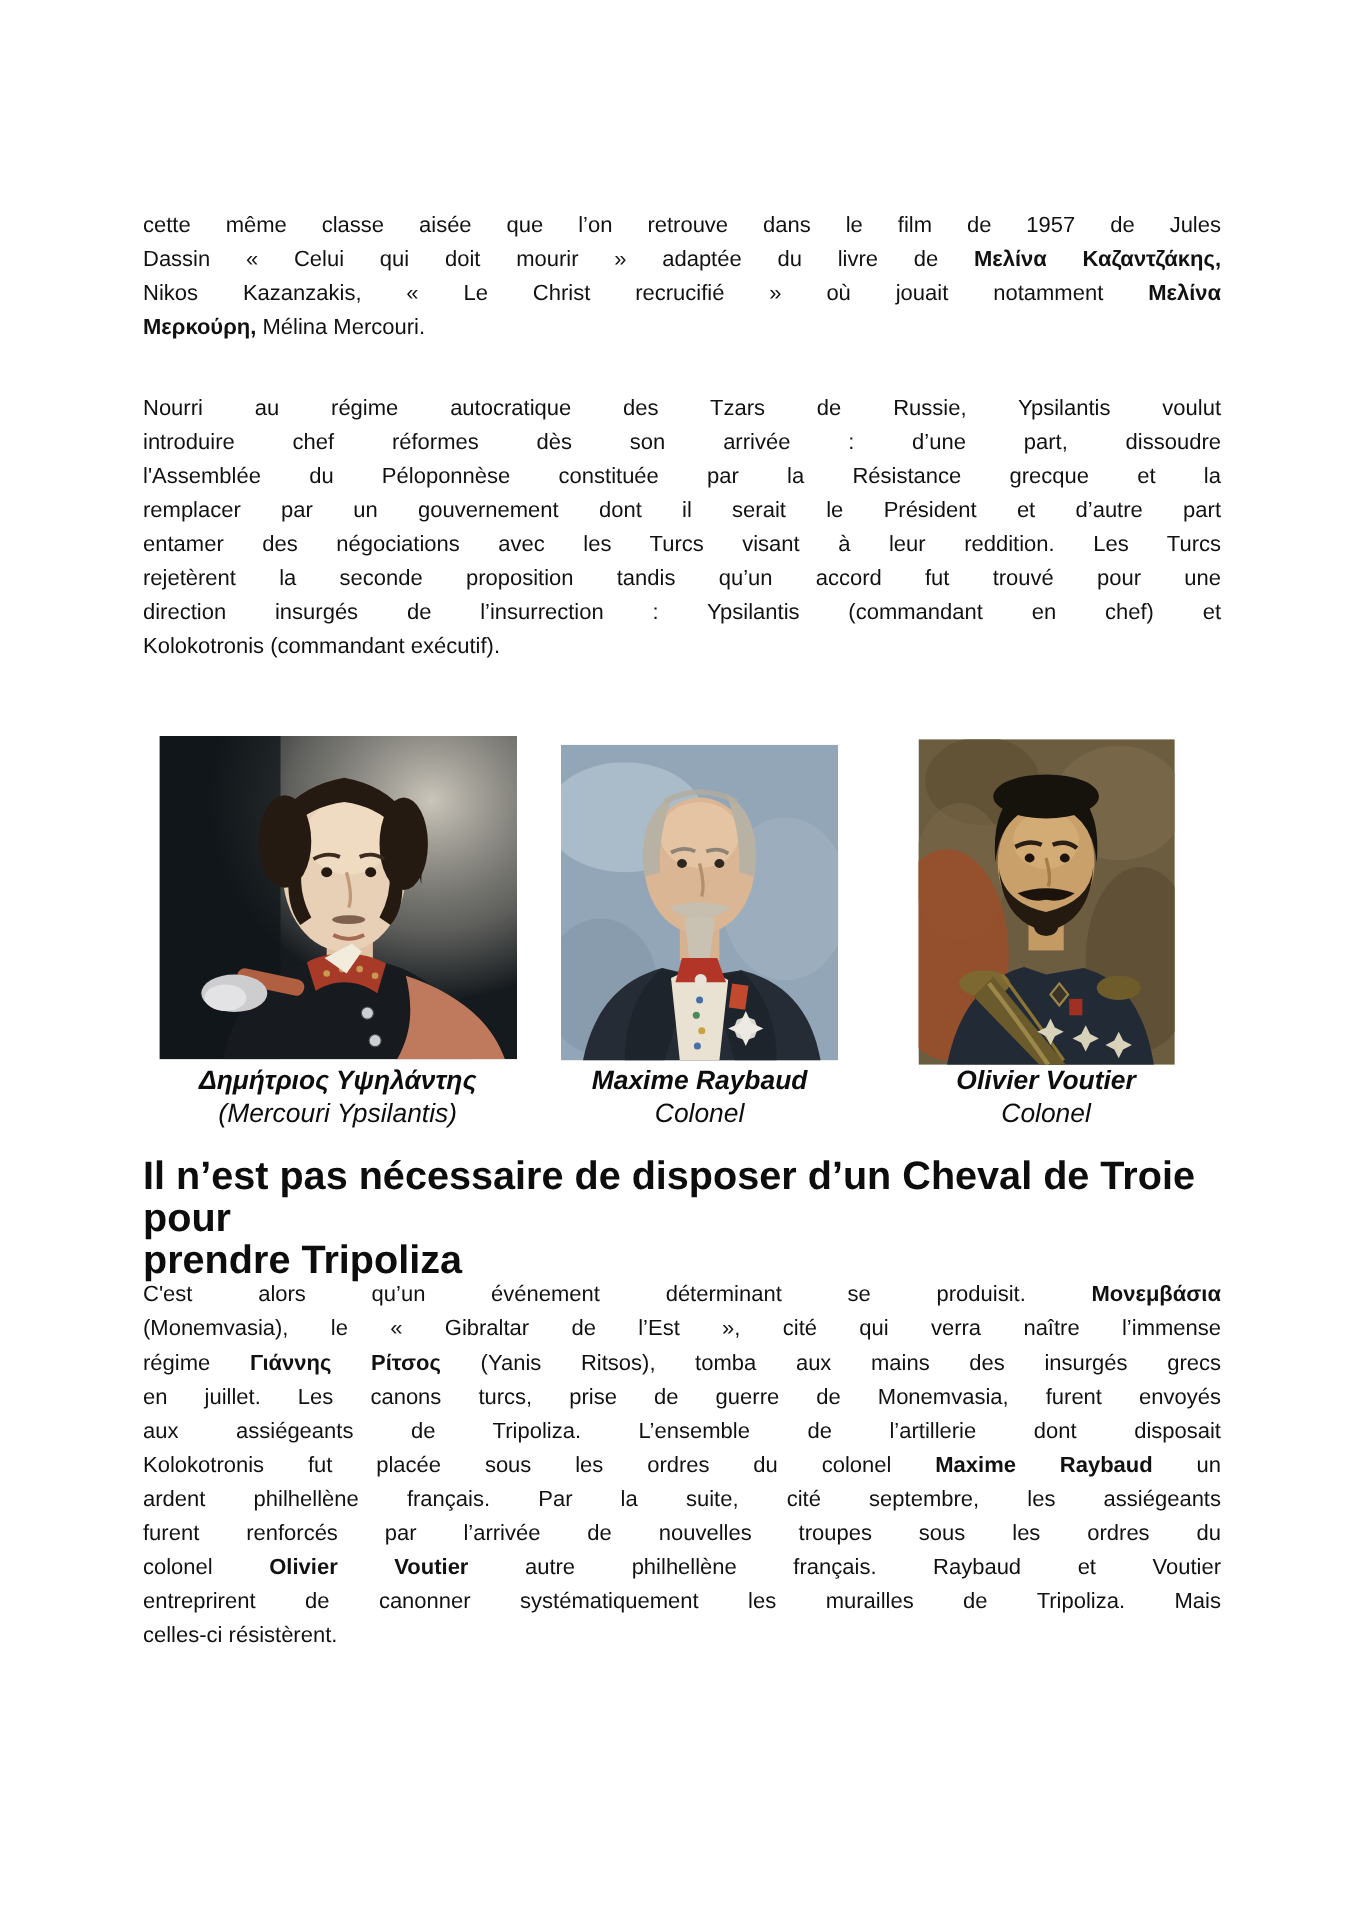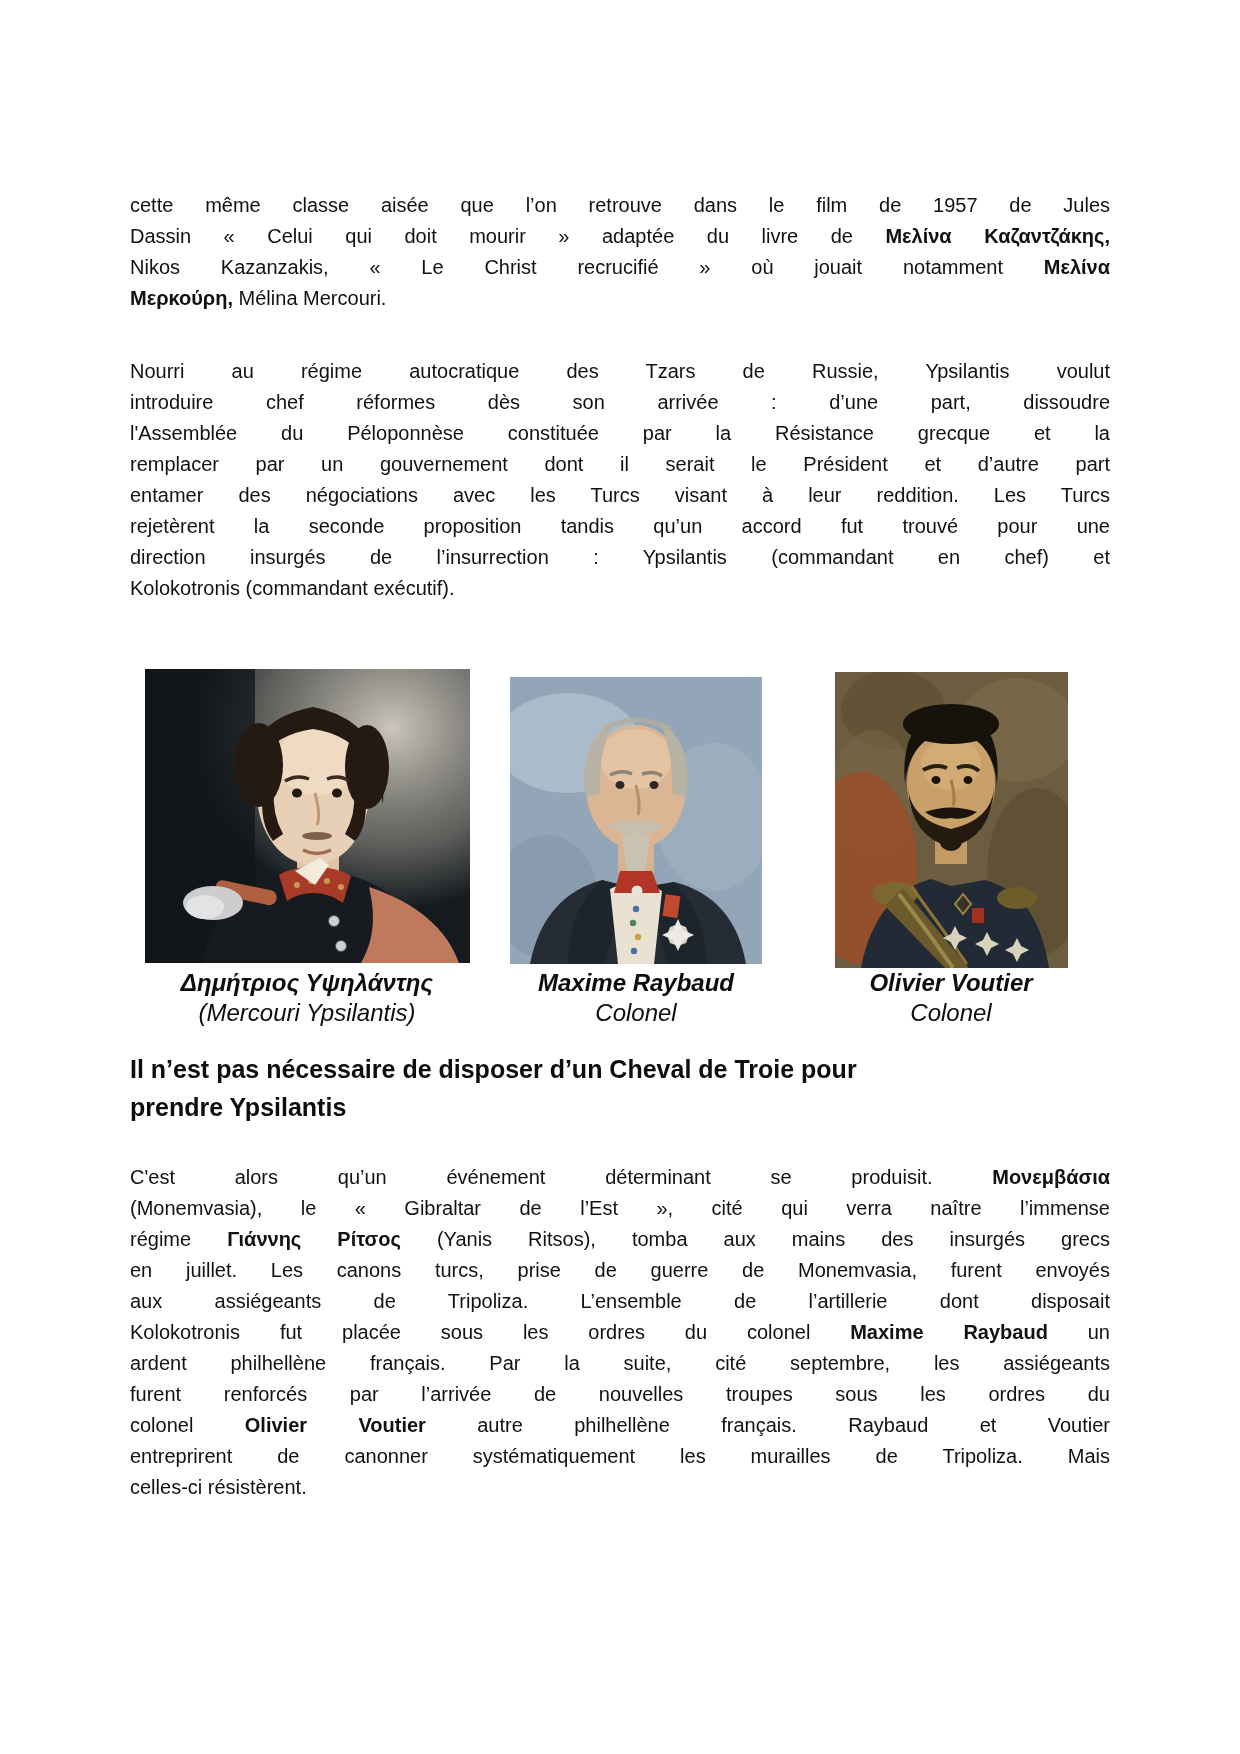--- a/index.html
+++ b/index.html
@@ -5,21 +5,21 @@
   html,body{margin:0;padding:0;background:#ffffff;}
   .page{
     position:relative;width:1240px;height:1729px;background:#ffffff;
     font-family:"Liberation Sans",sans-serif;color:#111111;overflow:hidden;
   }
   .para{position:absolute;left:130px;width:980px;font-size:20px;line-height:31px;}
   .tline{text-align:justify;text-align-last:justify;}
   .tline.tlast{text-align-last:left;}
   .b{font-weight:700;}
   .heading{position:absolute;left:130px;width:980px;margin:0;
-    font-size:25px;line-height:38px;font-weight:700;color:#0d0d0d;}
+    font-size:36px;line-height:38px;font-weight:700;color:#0d0d0d;}
   .fig{position:absolute;margin:0;}
   .fig svg{display:block;width:100%;height:100%;}
   .cap{position:absolute;width:400px;text-align:center;font-size:24px;line-height:30px;
     font-style:italic;color:#0d0d0d;}
   .cap .cap1{font-weight:700;}
 </style>
 </head>
 <body>
 
 <div class="page">
@@ -191,21 +191,21 @@
     <div class="cap1">Maxime Raybaud</div>
     <div class="cap2">Colonel</div>
   </div>
   <div class="cap" style="left:751px;top:968px;">
     <div class="cap1">Olivier Voutier</div>
     <div class="cap2">Colonel</div>
   </div>
 
   <h2 class="heading" style="top:1050px;">
     <div>Il n’est pas nécessaire de disposer d’un Cheval de Troie pour</div>
-    <div>prendre Ypsilantis</div>
+    <div>prendre Tripoliza</div>
   </h2>
 
   <div class="para" style="top:1162px;">
       <div class="tline"><span>C'est alors qu’un événement déterminant se produisit. </span><span class="b">Μονεμβάσια</span></div>
       <div class="tline"><span>(Monemvasia), le « Gibraltar de l’Est », cité qui verra naître l’immense</span></div>
       <div class="tline"><span>régime </span><span class="b">Γιάννης Ρίτσος</span><span> (Yanis Ritsos), tomba aux mains des insurgés grecs</span></div>
       <div class="tline"><span>en juillet. Les canons turcs, prise de guerre de Monemvasia, furent envoyés</span></div>
       <div class="tline"><span>aux assiégeants de Tripoliza. L’ensemble de l’artillerie dont disposait</span></div>
       <div class="tline"><span>Kolokotronis fut placée sous les ordres du colonel </span><span class="b">Maxime Raybaud</span><span> un</span></div>
       <div class="tline"><span>ardent philhellène français. Par la suite, cité septembre, les assiégeants</span></div>

